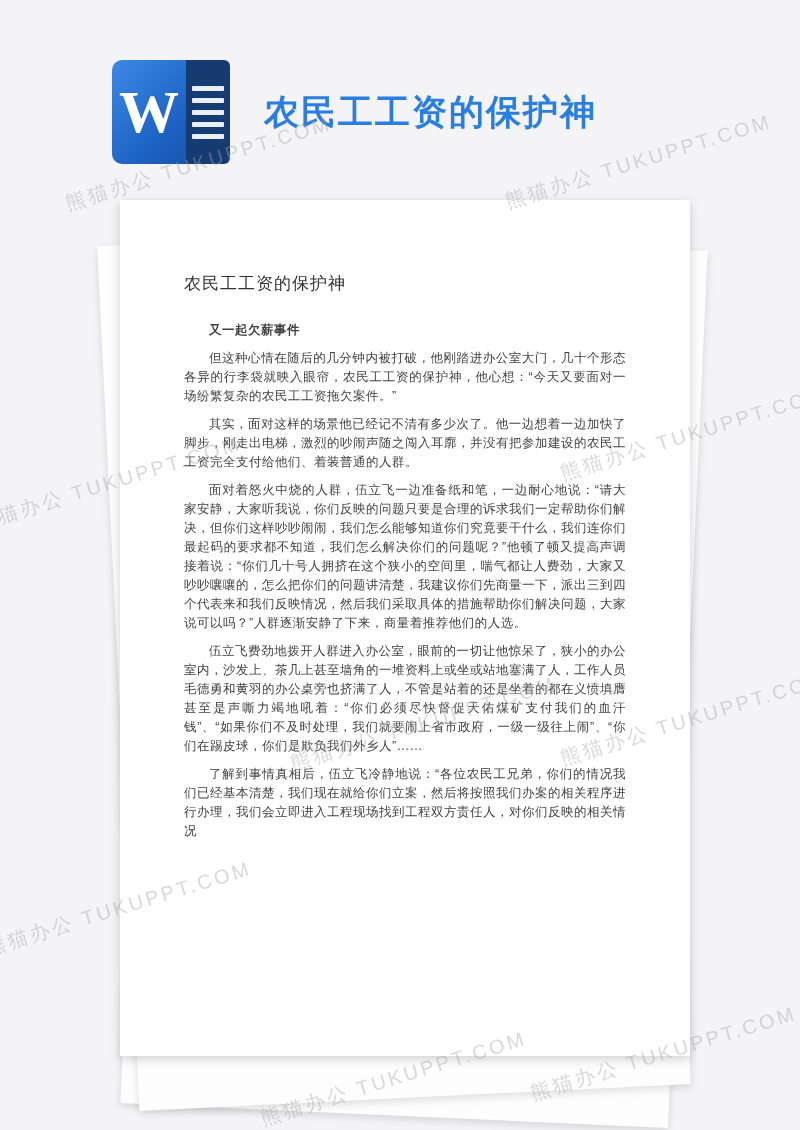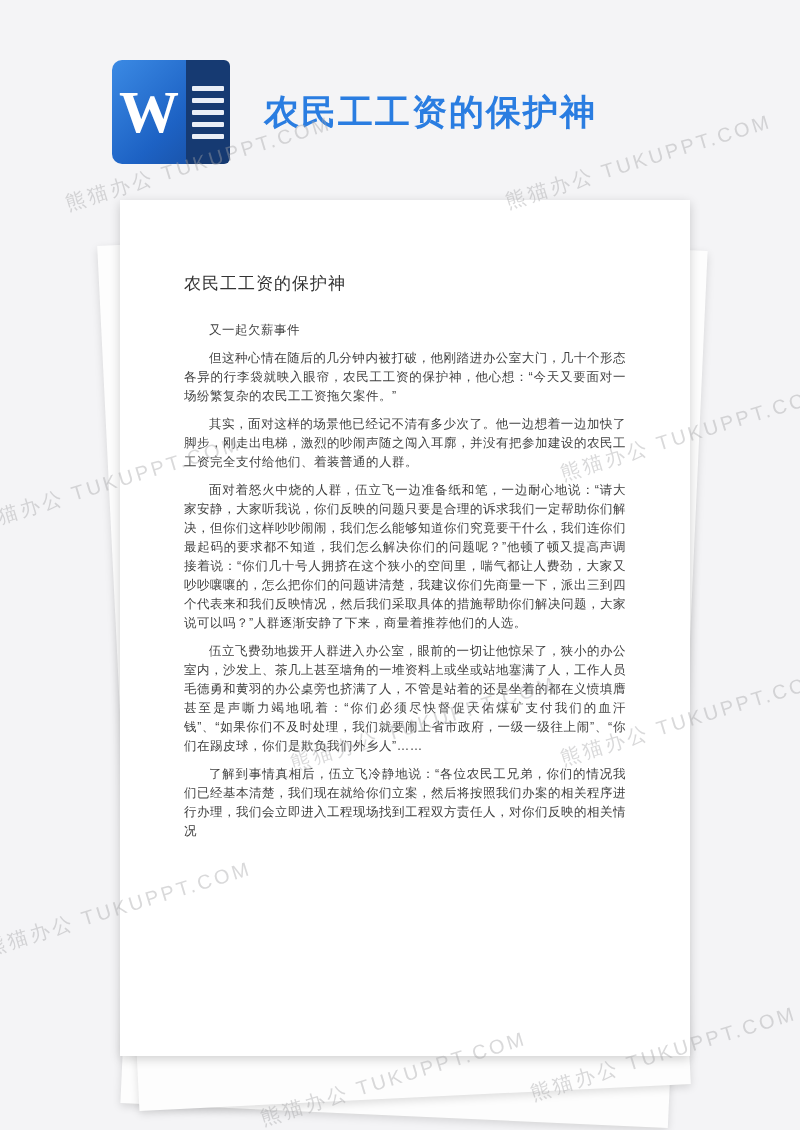--- a/index.html
+++ b/index.html
@@ -55,21 +55,21 @@
   }
   .doc-title {
     font-size:17px; font-weight:500; color:#333333;
     letter-spacing:1px; margin-bottom:26px;
   }
   .doc p {
     font-size:12.5px; color:#3f3f3f; line-height:19px;
     text-indent:2em; text-align:justify; margin-bottom:9px;
     letter-spacing:0.5px;
   }
-  .doc p.subheading { margin-bottom:9px; }
+  .doc p.subheading { margin-bottom:9px;font-weight:bold; }
 
   
   .wm-layer { position:absolute; inset:0; z-index:5; pointer-events:none; }
   .wm {
     position:absolute; white-space:nowrap;
     transform:rotate(-17deg);
     font-size:20px; letter-spacing:3px;
     color:rgba(165,165,168,0.42);
     font-weight:500;
   }

